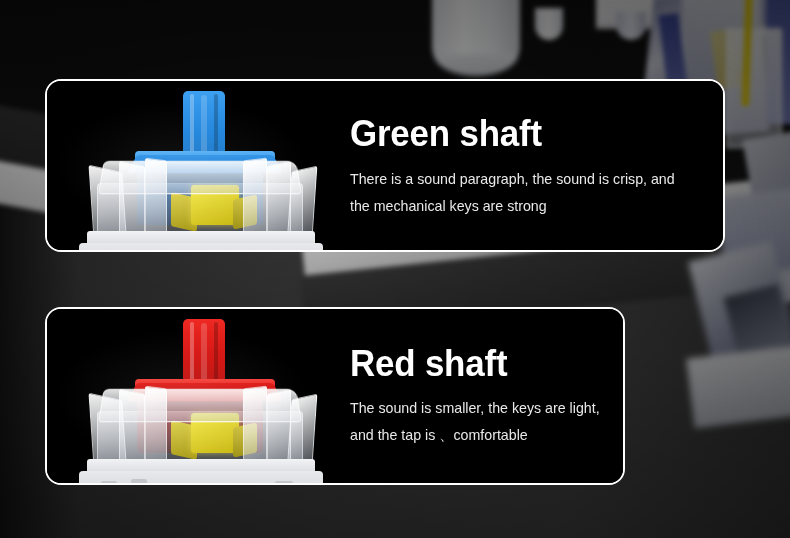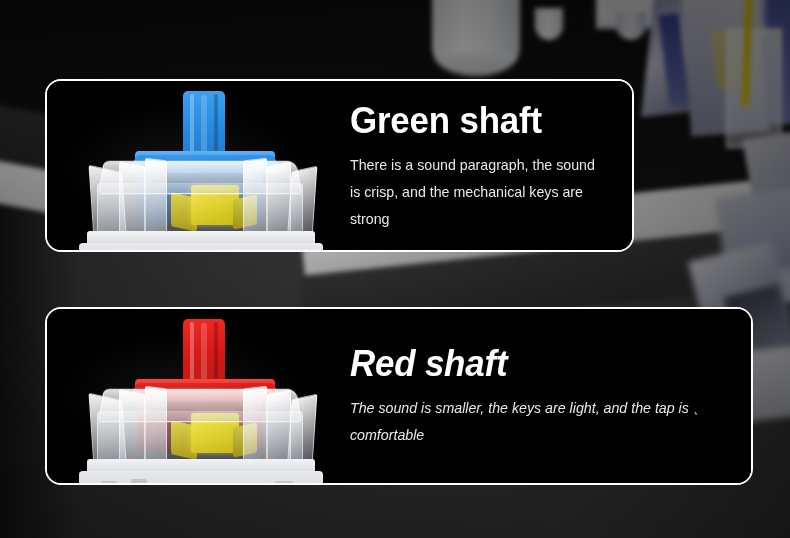--- a/index.html
+++ b/index.html
@@ -157,22 +157,22 @@
     border:2px solid #ffffff;
     border-radius:16px;
     overflow:visible;
   }
   .card-inner{
     position:absolute; inset:0;
     border-radius:14px;
     overflow:hidden;
     background:#000;
   }
-  #card-green{ left:45px;  top:79px;  width:589px; height:173px; }
-  #card-red  { left:45px;  top:307px; width:708px; height:178px;font-style:italic; }
+  #card-green{ left:45px;  top:79px;  width:680px; height:173px; }
+  #card-red  { left:45px;  top:307px; width:580px; height:178px; }
 
   .card-text{
     position:absolute;
     left:303px; top:0; right:18px; height:100%;
     display:flex; flex-direction:column; justify-content:center;
   }
   #card-green .card-text{ padding-top:4px; }
   #card-red   .card-text{ padding-top:2px; }
 
   .card-title{

